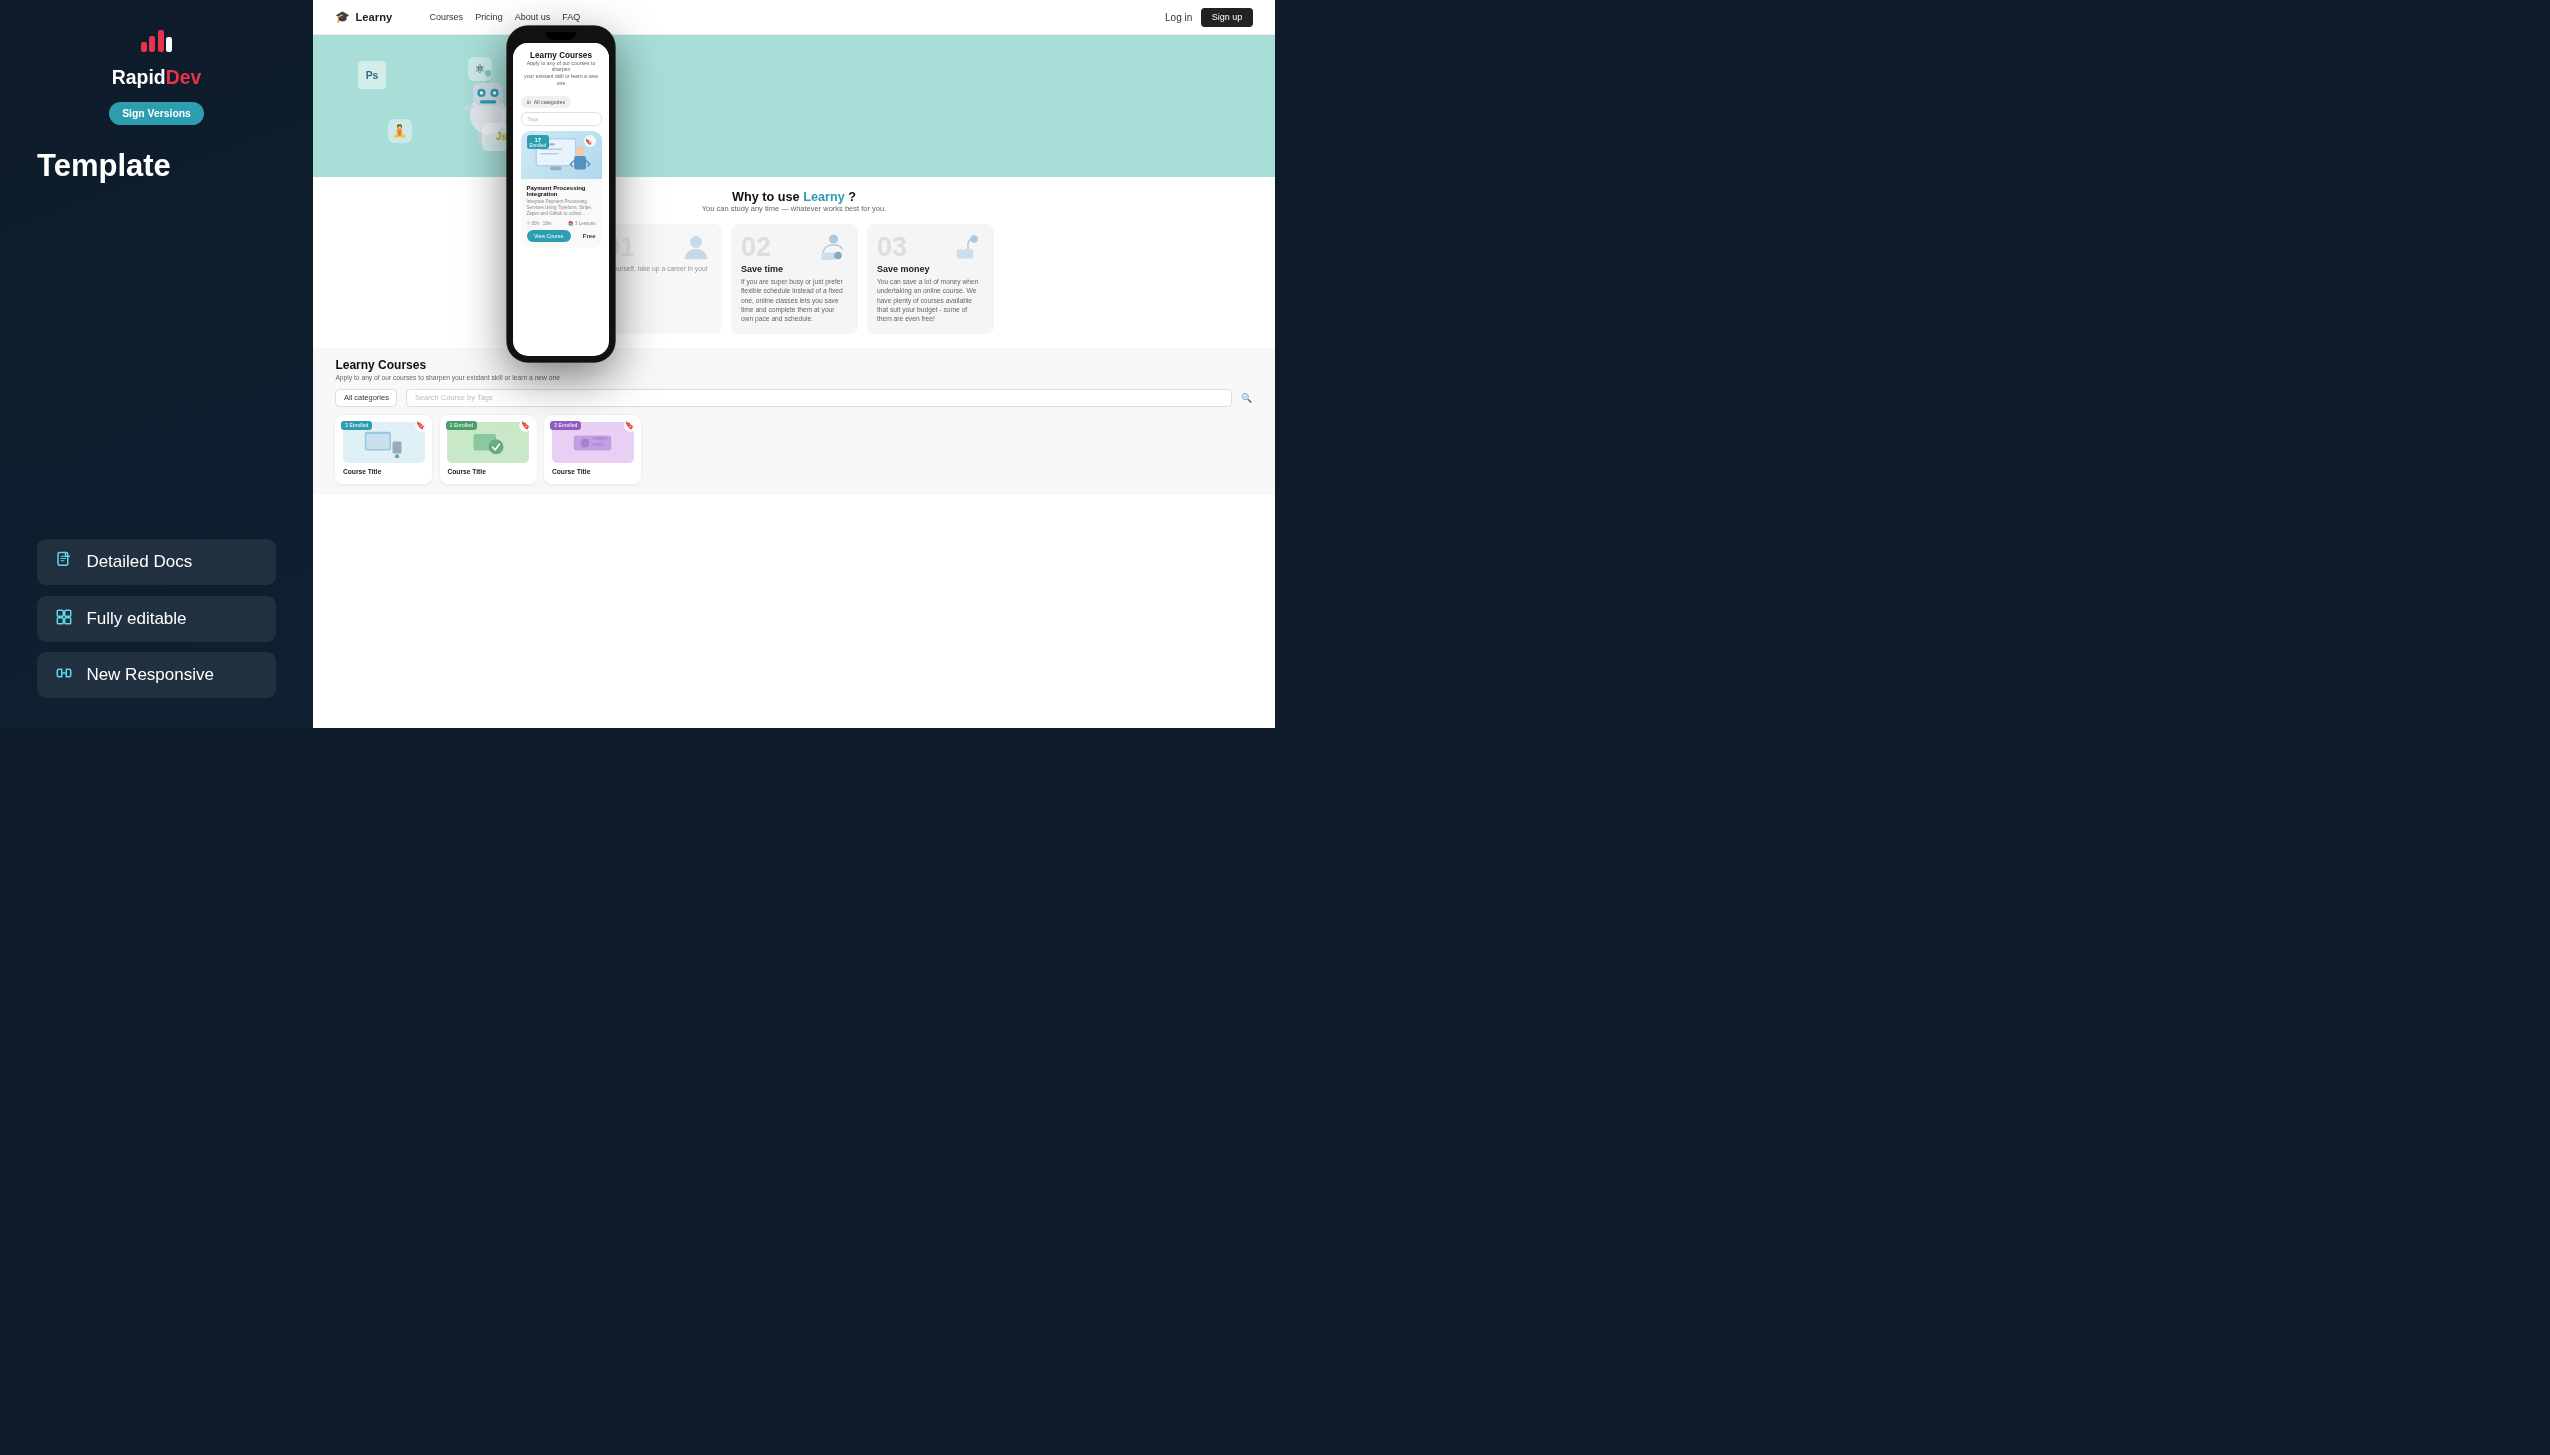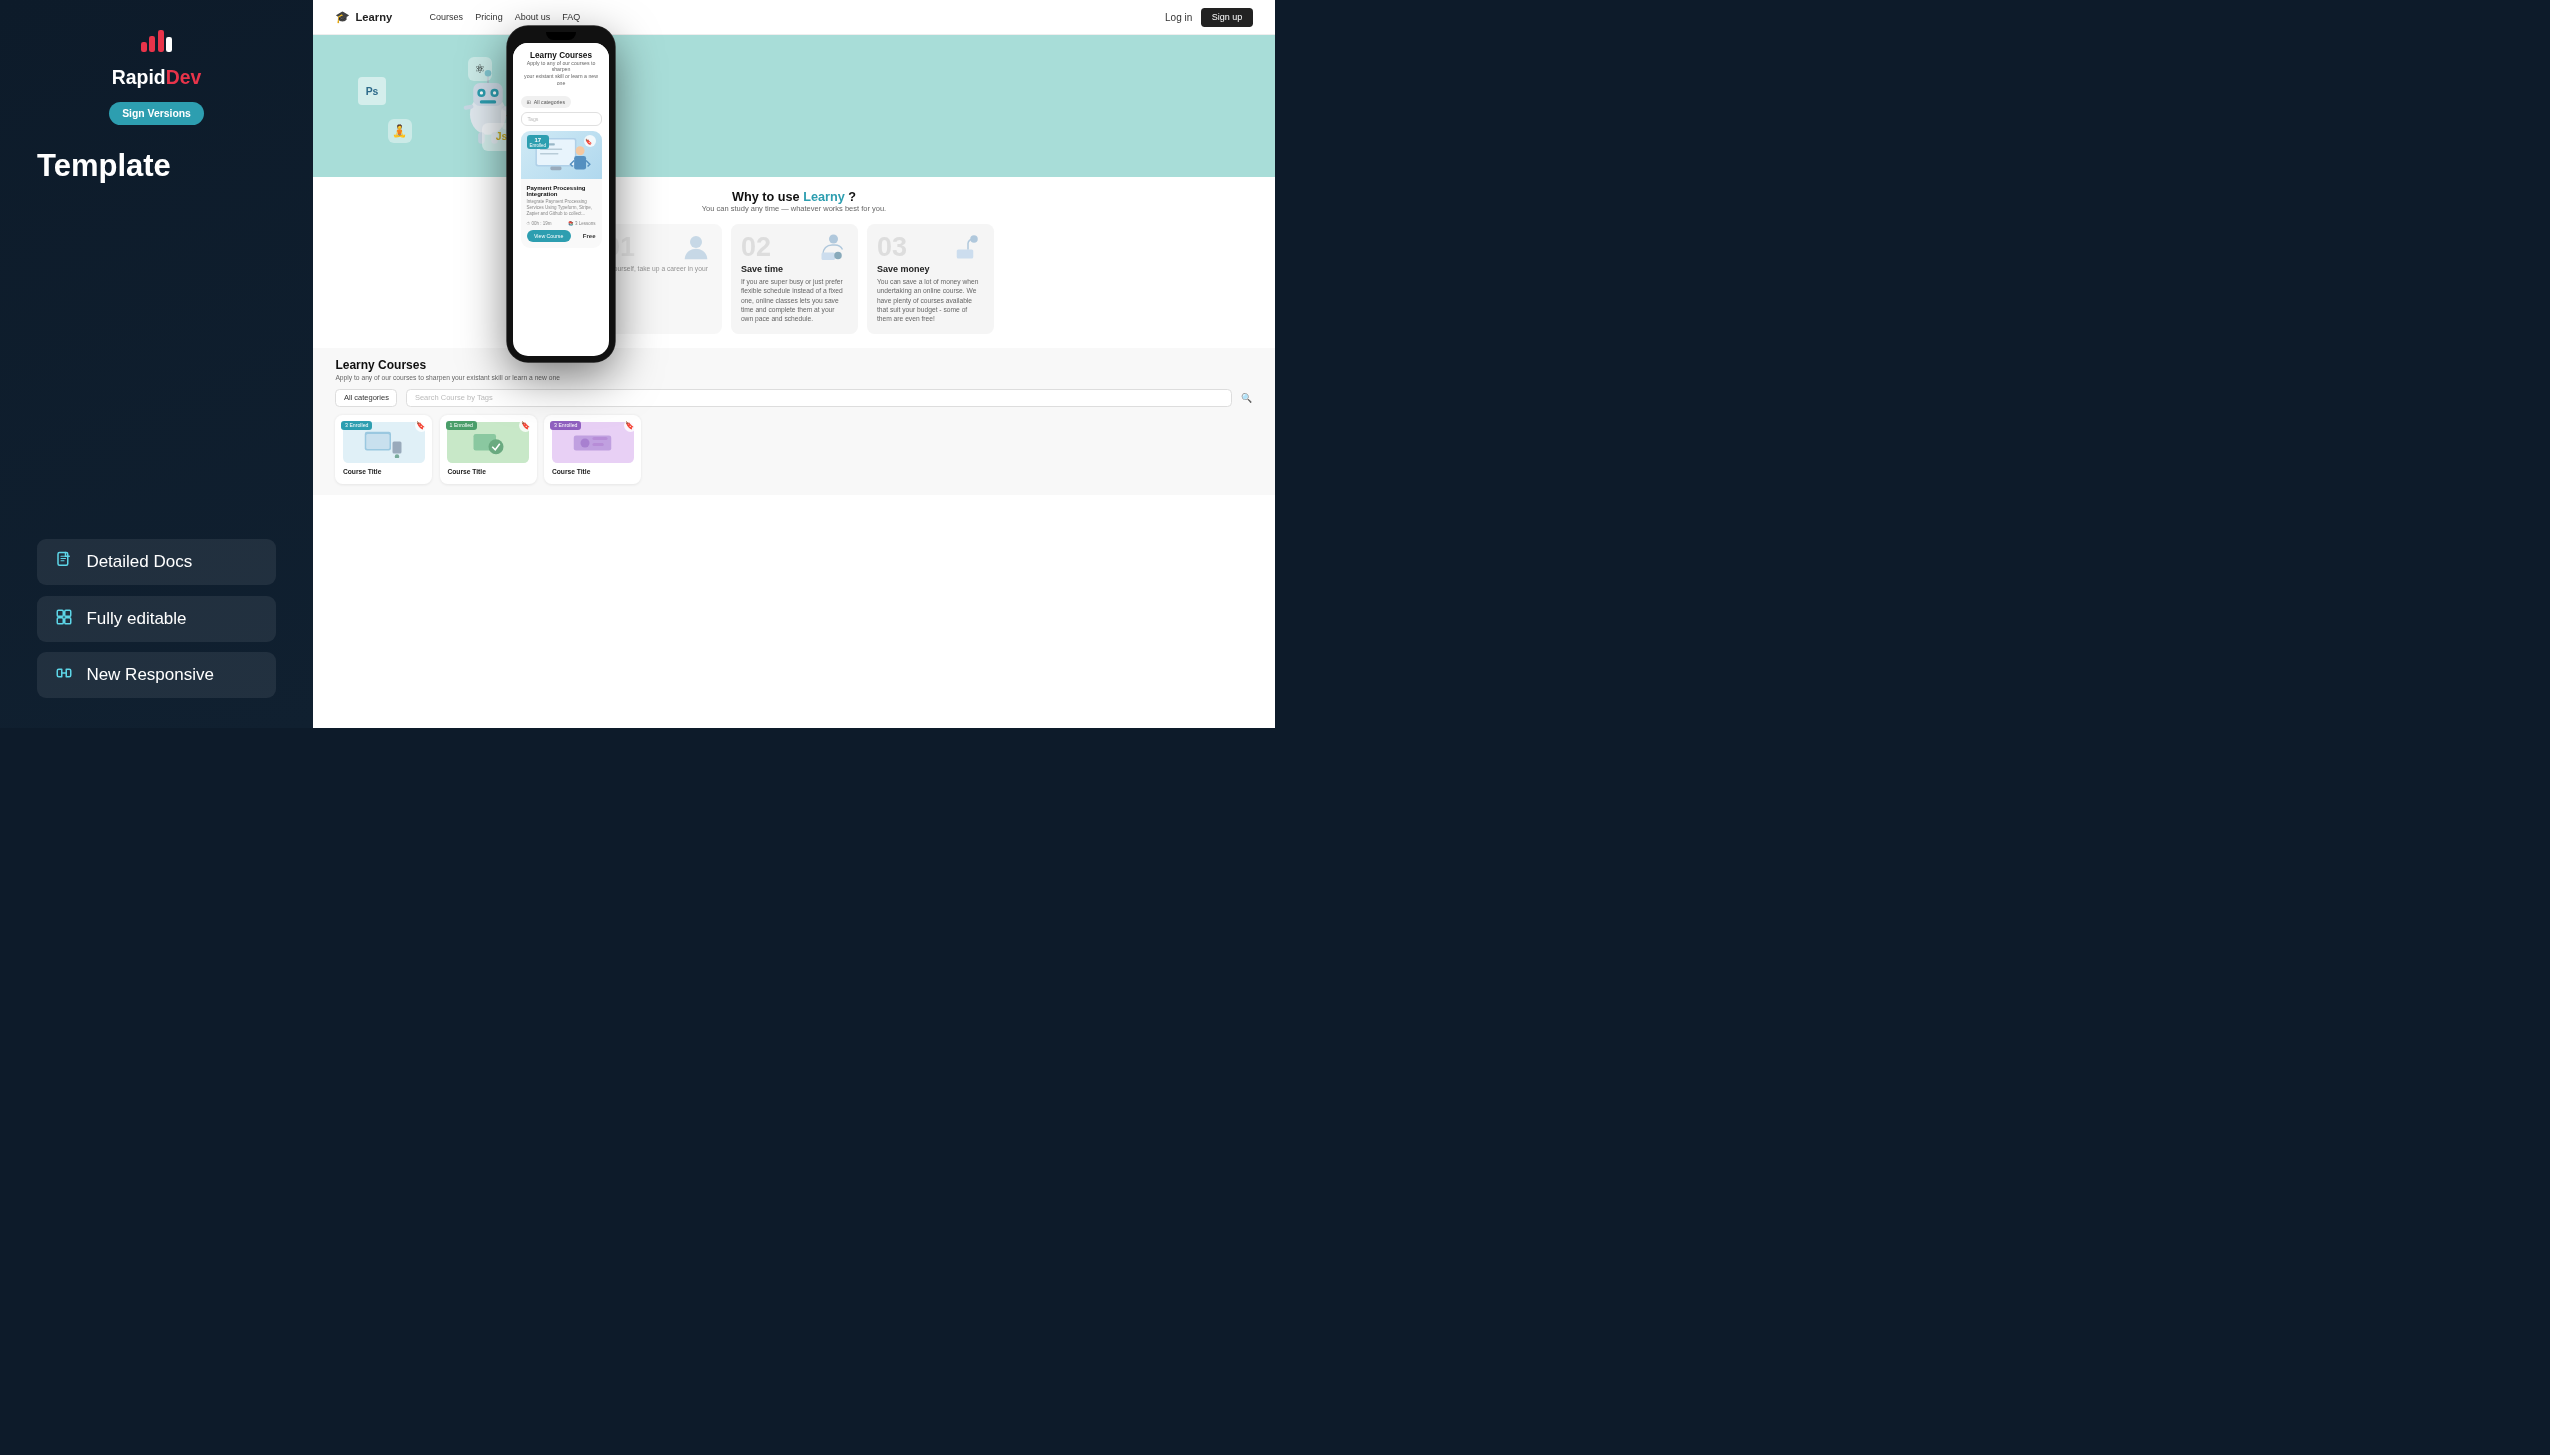--- a/index.html
+++ b/index.html
@@ -668,21 +668,21 @@
       </div>
       <div class="nav-right">
         <span class="nav-login">Log in</span>
         <span class="nav-signup">Sign up</span>
       </div>
     </div>
 
     <div class="hero-section">
       <div class="hero-visual">
 
-        <div style="position:absolute; top:3.7px; left:15px; background:rgba(255,255,255,0.5); border-radius:4px; width:28px;height:28px; display:flex;align-items:center;justify-content:center;font-size:10.4px;font-weight:800;color:#2d6a8a;margin-top:16px;">Ps</div>
+        <div style="position:absolute; top:3.7px; left:15px; background:rgba(255,255,255,0.5); border-radius:4px; width:28px;height:28px; display:flex;align-items:center;justify-content:center;font-size:10.4px;font-weight:800;color:#2d6a8a;">Ps</div>
         <div style="position:absolute; bottom:3.7px; right:7.5px; background:rgba(255,255,255,0.5); border-radius:6px; width:40px;height:28px; display:flex;align-items:center;justify-content:center;font-size:10.4px;font-weight:800;color:#c8a820;">Js</div>
         <div style="position:absolute; top:0; right:37px; background:rgba(255,255,255,0.4); border-radius:6px; width:24px;height:24px; display:flex;align-items:center;justify-content:center;font-size:12px;">⚛</div>
         <div style="position:absolute; bottom:11.2px; left:45px; background:rgba(255,255,255,0.4); border-radius:6px; width:24px;height:24px; display:flex;align-items:center;justify-content:center;font-size:12px;">🧘</div>
         <div style="position:absolute; top:50%; right:3.7px; background:rgba(255,255,255,0.4); border-radius:6px; width:24px;height:24px; display:flex;align-items:center;justify-content:center;font-size:12px;">🐍</div>
 
         <svg class="robot-svg" viewBox="0 0 100 100" fill="none" xmlns="http://www.w3.org/2000/svg">
 
           <ellipse cx="50" cy="60" rx="22" ry="25" fill="#e0e8ee"></ellipse>
 
           <rect x="32" y="22" width="36" height="28" rx="8" fill="#d0dce8"></rect>

